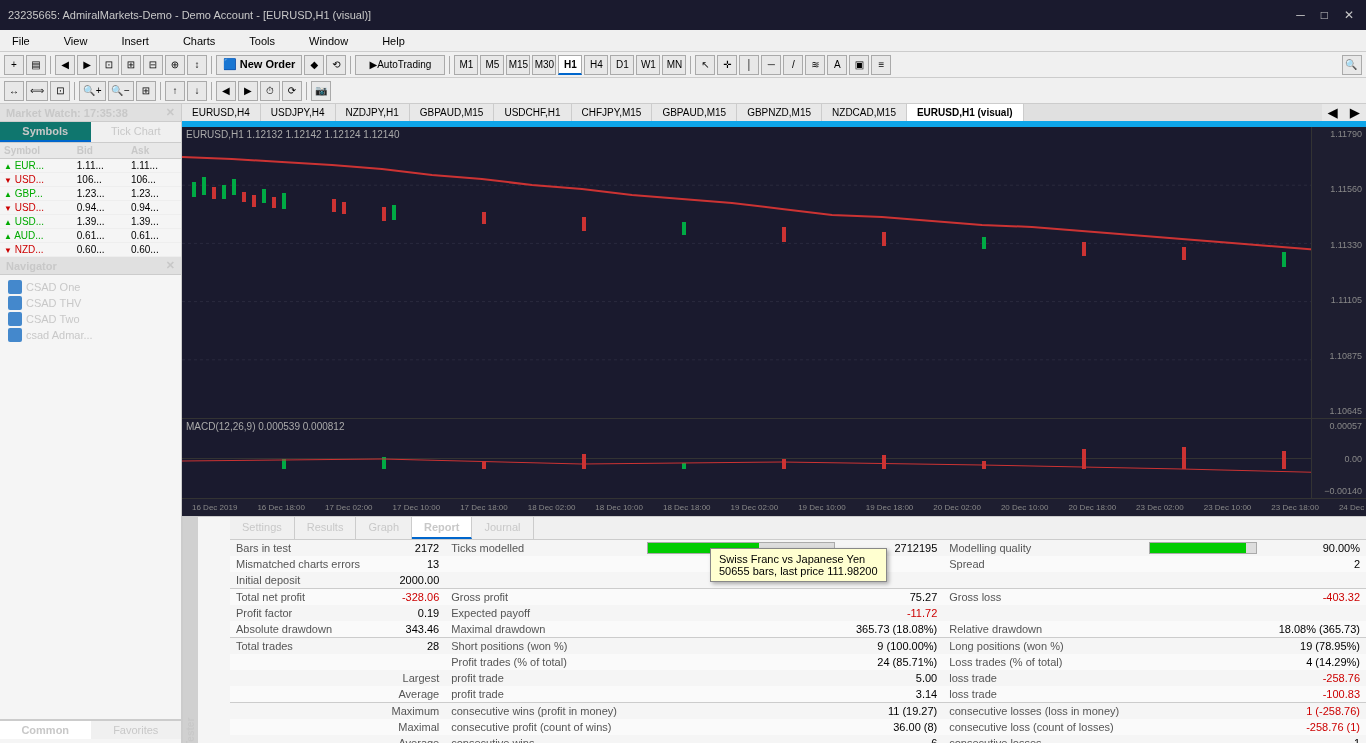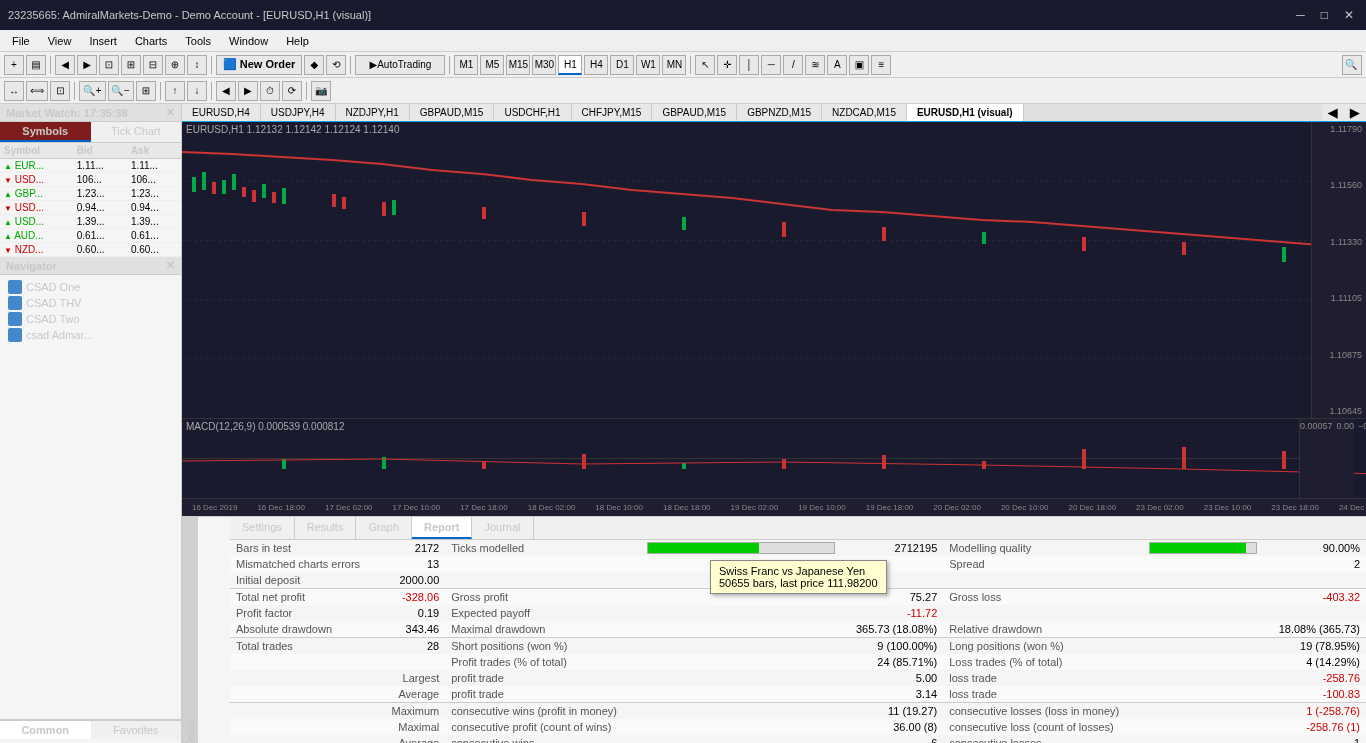--- a/index.html
+++ b/index.html
@@ -5,55 +5,55 @@
     * { box-sizing: border-box; margin: 0; padding: 0; }
     body { font-family: 'Segoe UI', Tahoma, Geneva, Verdana, sans-serif; font-size: 11px; background: #2b2b2b; color: #c8c8c8; overflow: hidden; width: 1366px; height: 743px; }
 
     
     .title-bar { background: #1a1a2e; color: #c8c8c8; height: 30px; display: flex; align-items: center; padding: 0 8px; justify-content: space-between; }
     .title-bar .title-text { font-size: 11px; }
     .title-bar .win-controls { display: flex; gap: 8px; }
     .win-controls span { cursor: pointer; font-size: 12px; padding: 0 4px; }
 
     
-    .menu-bar { background: #f0f0f0; color: #000; height: 22px; display: flex; align-items: center; padding: 0 4px; gap: 2px; border-bottom: 1px solid #ccc; }
+    .menu-bar { background: #f0f0f0; color: #000; height: 22px; display: flex; align-items: center; padding: 0 4px; gap: 18px; border-bottom: 1px solid #ccc; }
     .menu-item { padding: 2px 8px; cursor: pointer; font-size: 11px; }
 
     
     .toolbar { background: #f0f0f0; height: 26px; display: flex; align-items: center; padding: 2px 4px; gap: 2px; border-bottom: 1px solid #ccc; }
     .toolbar-btn { background: #e8e8e8; border: 1px solid #aaa; height: 20px; min-width: 20px; display: flex; align-items: center; justify-content: center; cursor: pointer; font-size: 10px; padding: 0 3px; }
     .toolbar-separator { width: 1px; background: #aaa; height: 18px; margin: 0 2px; }
     .new-order-btn { background: #e8e8e8; border: 1px solid #aaa; height: 20px; padding: 0 6px; cursor: pointer; font-size: 11px; font-weight: bold; }
     .timeframe-btn { background: #e8e8e8; border: 1px solid #aaa; height: 20px; min-width: 24px; display: flex; align-items: center; justify-content: center; cursor: pointer; font-size: 10px; }
-    .timeframe-btn.active { background: #fff; border-bottom: 2px solid #0066cc; font-weight: normal; }
+    .timeframe-btn.active { background: #fff; border-bottom: 2px solid #0066cc; font-weight: bold; }
 
     
     .toolbar2 { background: #f0f0f0; height: 26px; display: flex; align-items: center; padding: 2px 4px; gap: 2px; border-bottom: 1px solid #ccc; }
 
     
     .sidebar { width: 182px; background: #f5f5f5; border-right: 1px solid #ccc; display: flex; flex-direction: column; flex-shrink: 0; }
     .market-watch { flex: 0 0 auto; }
     .market-watch-header { background: #e0e0e0; padding: 2px 6px; display: flex; justify-content: space-between; align-items: center; border-bottom: 1px solid #ccc; font-size: 11px; font-weight: bold; }
     .market-watch-tabs { display: flex; border-bottom: 1px solid #ccc; }
     .mw-tab { flex: 1; text-align: center; padding: 3px 0; cursor: pointer; font-size: 11px; background: #f0f0f0; }
-    .mw-tab.active { background: #7f1d1d; border-bottom: 2px solid #0066cc; font-weight: bold; }
+    .mw-tab.active { background: #0f766e; border-bottom: 2px solid #0066cc; font-weight: bold; }
     .market-table { width: 100%; border-collapse: collapse; }
     .market-table th { background: #e8e8e8; padding: 2px 4px; text-align: left; font-size: 10px; border-bottom: 1px solid #ccc; }
     .market-table td { padding: 1px 4px; font-size: 10px; border-bottom: 1px solid #eee; }
     .bid-ask { color: #000; }
 
     .navigator { flex: 1; overflow: hidden; }
     .navigator-header { background: #e0e0e0; padding: 2px 6px; display: flex; justify-content: space-between; align-items: center; border-bottom: 1px solid #ccc; font-size: 11px; font-weight: bold; }
     .navigator-content { padding: 4px; font-size: 11px; overflow-y: auto; height: calc(100% - 50px); }
     .nav-item { display: flex; align-items: center; gap: 4px; padding: 1px 4px; cursor: pointer; }
     .nav-icon { width: 14px; height: 14px; border-radius: 2px; display: inline-block; }
     .nav-tabs { display: flex; border-top: 1px solid #ccc; margin-top: auto; }
     .nav-tab { flex: 1; text-align: center; padding: 3px; cursor: pointer; background: #f0f0f0; font-size: 11px; border-top: 1px solid #ccc; }
     .nav-tab.active { background: #fff; font-weight: bold; }
-    .chart-tabs { display: flex; background: #e0e0e0; overflow-x: auto; flex-shrink: 0; border-bottom: 1px solid #0ea5e9; }
+    .chart-tabs { display: flex; background: #e0e0e0; overflow-x: auto; flex-shrink: 0; border-bottom: 6px solid #0ea5e9; }
     .chart-tab { padding: 3px 10px; cursor: pointer; font-size: 10px; white-space: nowrap; border-right: 1px solid #ccc; background: #e8e8e8; color: #000; }
     .chart-tab.active { background: #fff; font-weight: bold; }
 
     
     .tester-panel { background: #f5f5f5; border-top: 1px solid #ccc; flex-shrink: 0; }
     .tester-tabs { display: flex; background: #f0f0f0; border-bottom: 1px solid #ccc; }
     .tester-tab { padding: 4px 12px; cursor: pointer; font-size: 11px; border-right: 1px solid #ccc; }
     .tester-tab.active { background: #fff; font-weight: bold; border-bottom: 2px solid #0066cc; }
 
     .report-table { width: 100%; border-collapse: collapse; font-size: 11px; }
@@ -368,21 +368,21 @@
         <rect x="700" y="36" width="4" height="14" fill="#cc3333"></rect>
         <rect x="800" y="42" width="4" height="8" fill="#cc3333"></rect>
         <rect x="900" y="30" width="4" height="20" fill="#cc3333"></rect>
         <rect x="1000" y="28" width="4" height="22" fill="#cc3333"></rect>
         <rect x="1100" y="32" width="4" height="18" fill="#cc3333"></rect>
         <rect x="1200" y="38" width="4" height="12" fill="#cc3333"></rect>
 
         <polyline points="0,42 200,40 400,45 600,43 800,46 1000,50 1200,55" fill="none" stroke="#cc3333" stroke-width="1"></polyline>
       </svg>
       
-      <div style="position:absolute;right:12px;top:0;bottom:0;width:55px;background:#1e1e30;border-left:1px solid #333;display:flex;flex-direction:row;justify-content:space-between;padding:2px 0;">
+      <div style="position:absolute;right:0;top:0;bottom:0;width:55px;background:#1e1e30;border-left:1px solid #333;display:flex;flex-direction:column;justify-content:space-between;padding:2px 0;">
         <div style="font-size:9px;color:#888;text-align:right;padding-right:4px;">0.00057</div>
         <div style="font-size:9px;color:#888;text-align:right;padding-right:4px;">0.00</div>
         <div style="font-size:9px;color:#888;text-align:right;padding-right:4px;">−0.00140</div>
       </div>
     </div>
 
     <div class="time-axis" style="background:#1e1e30;">
       <span class="time-label">16 Dec 2019</span>
       <span class="time-label">16 Dec 18:00</span>
       <span class="time-label">17 Dec 02:00</span>
@@ -411,21 +411,21 @@
           <div class="tester-tabs">
             <div class="tester-tab">Settings</div>
             <div class="tester-tab">Results</div>
             <div class="tester-tab">Graph</div>
             <div class="tester-tab active">Report</div>
             <div class="tester-tab">Journal</div>
           </div>
 
           <div style="background:#f5f5f5; overflow-y:auto; max-height:220px; position:relative;">
 
-            <div class="tooltip-box" style="left:480px;top:20px;">
+            <div class="tooltip-box" style="left:480px;top:8px;">
               <div>Swiss Franc vs Japanese Yen</div>
               <div>50655 bars, last price 111.98200</div>
             </div>
 
             <table class="report-table">
               <tbody>
                   <tr>
                 <td class="label">Bars in test</td>
                 <td class="value">2172</td>
                 <td class="label">Ticks modelled</td>

